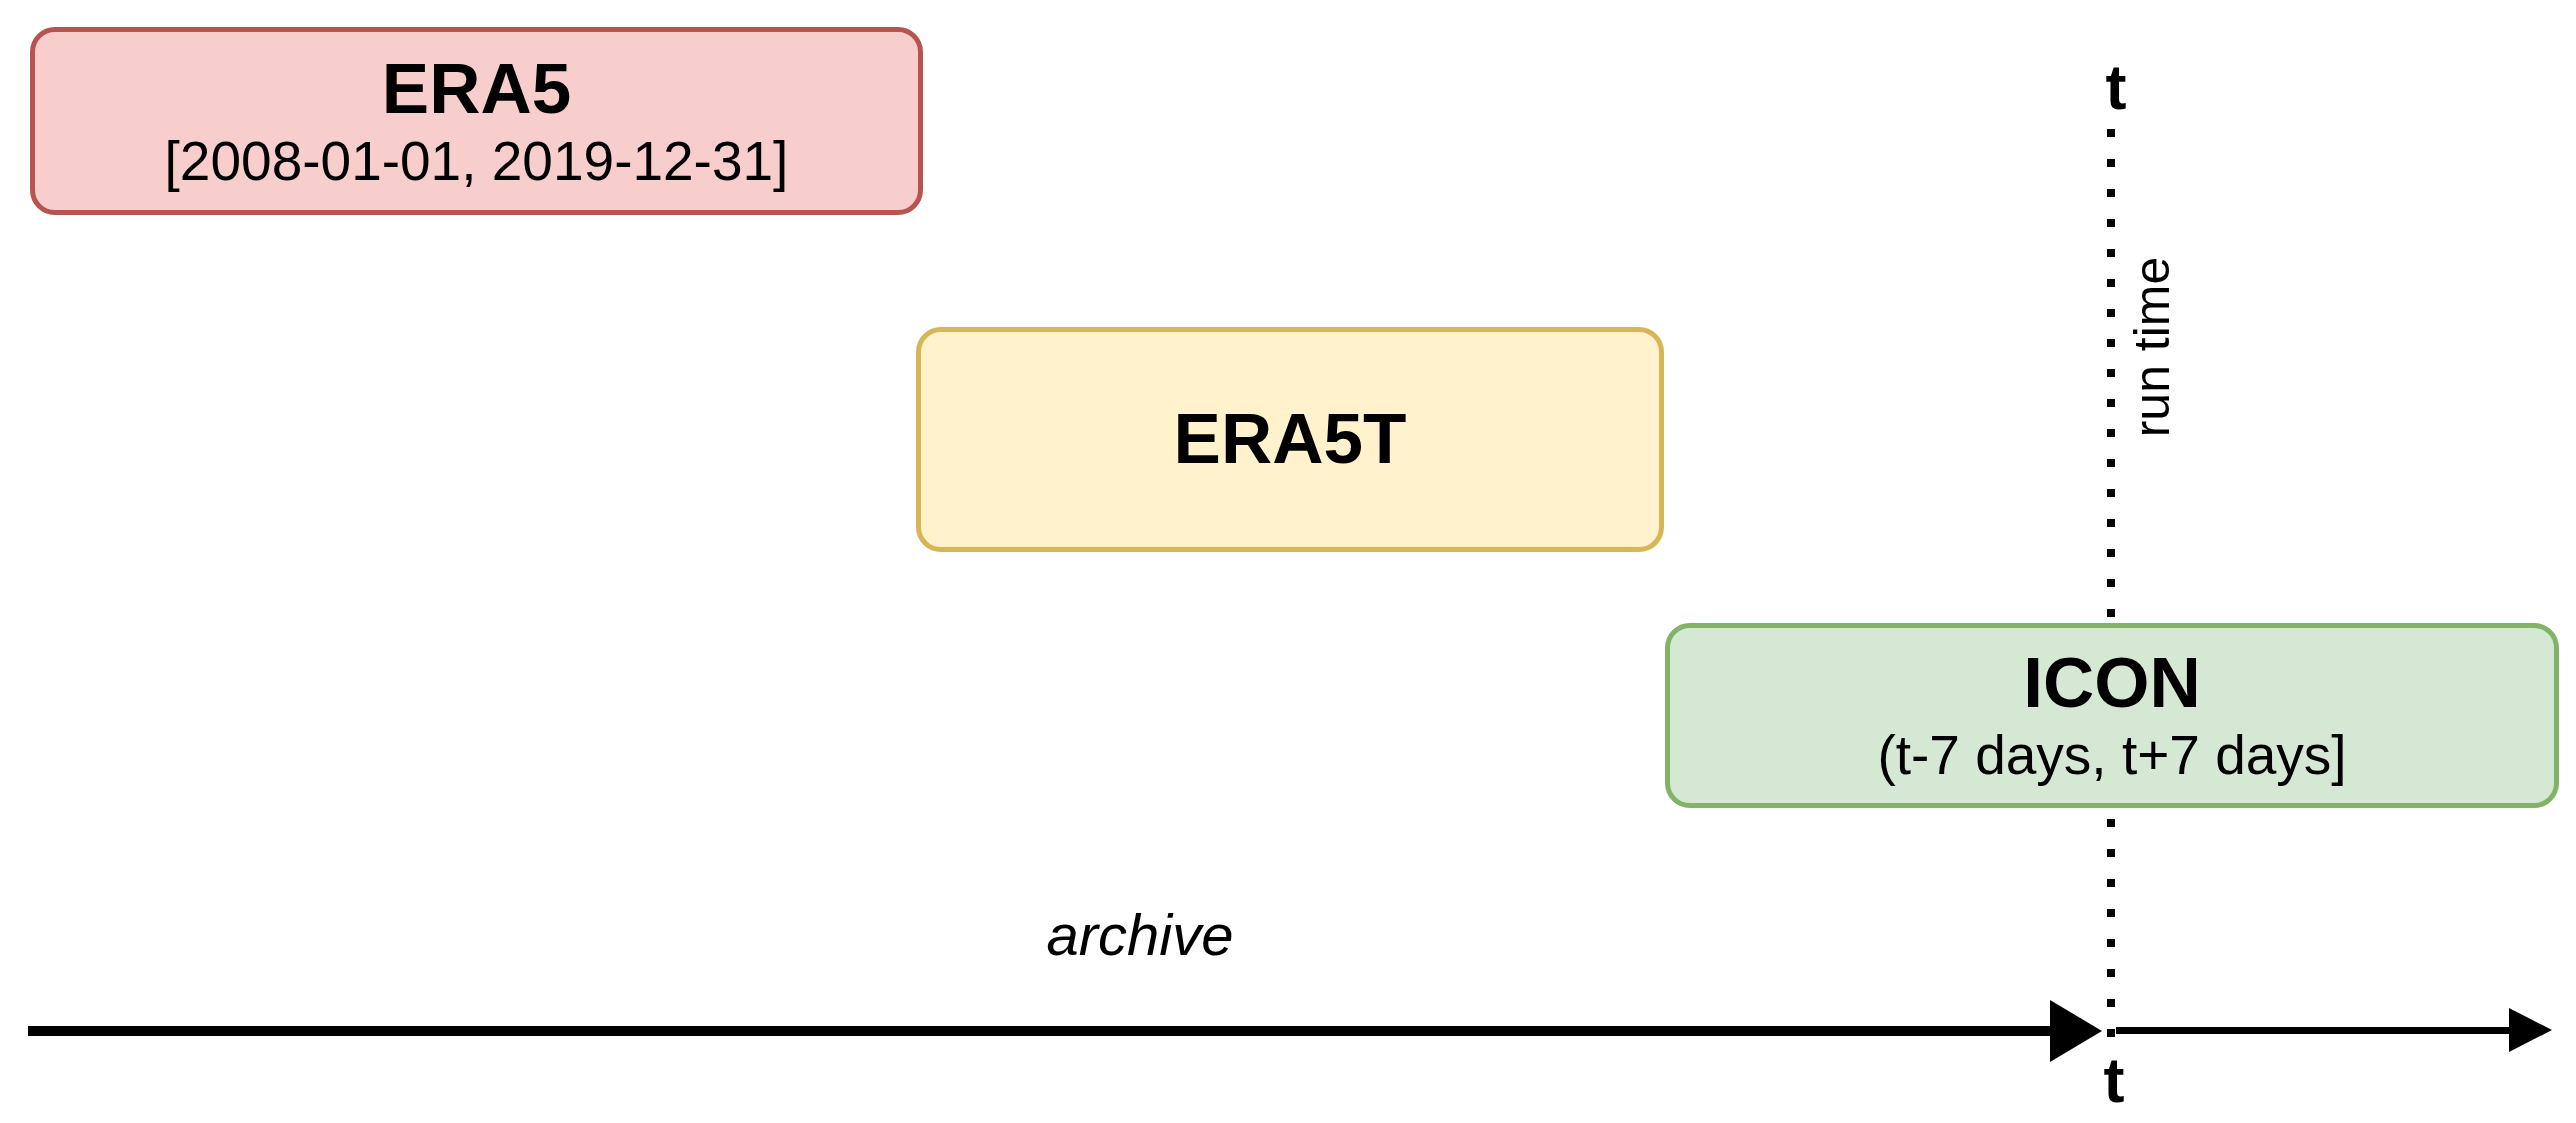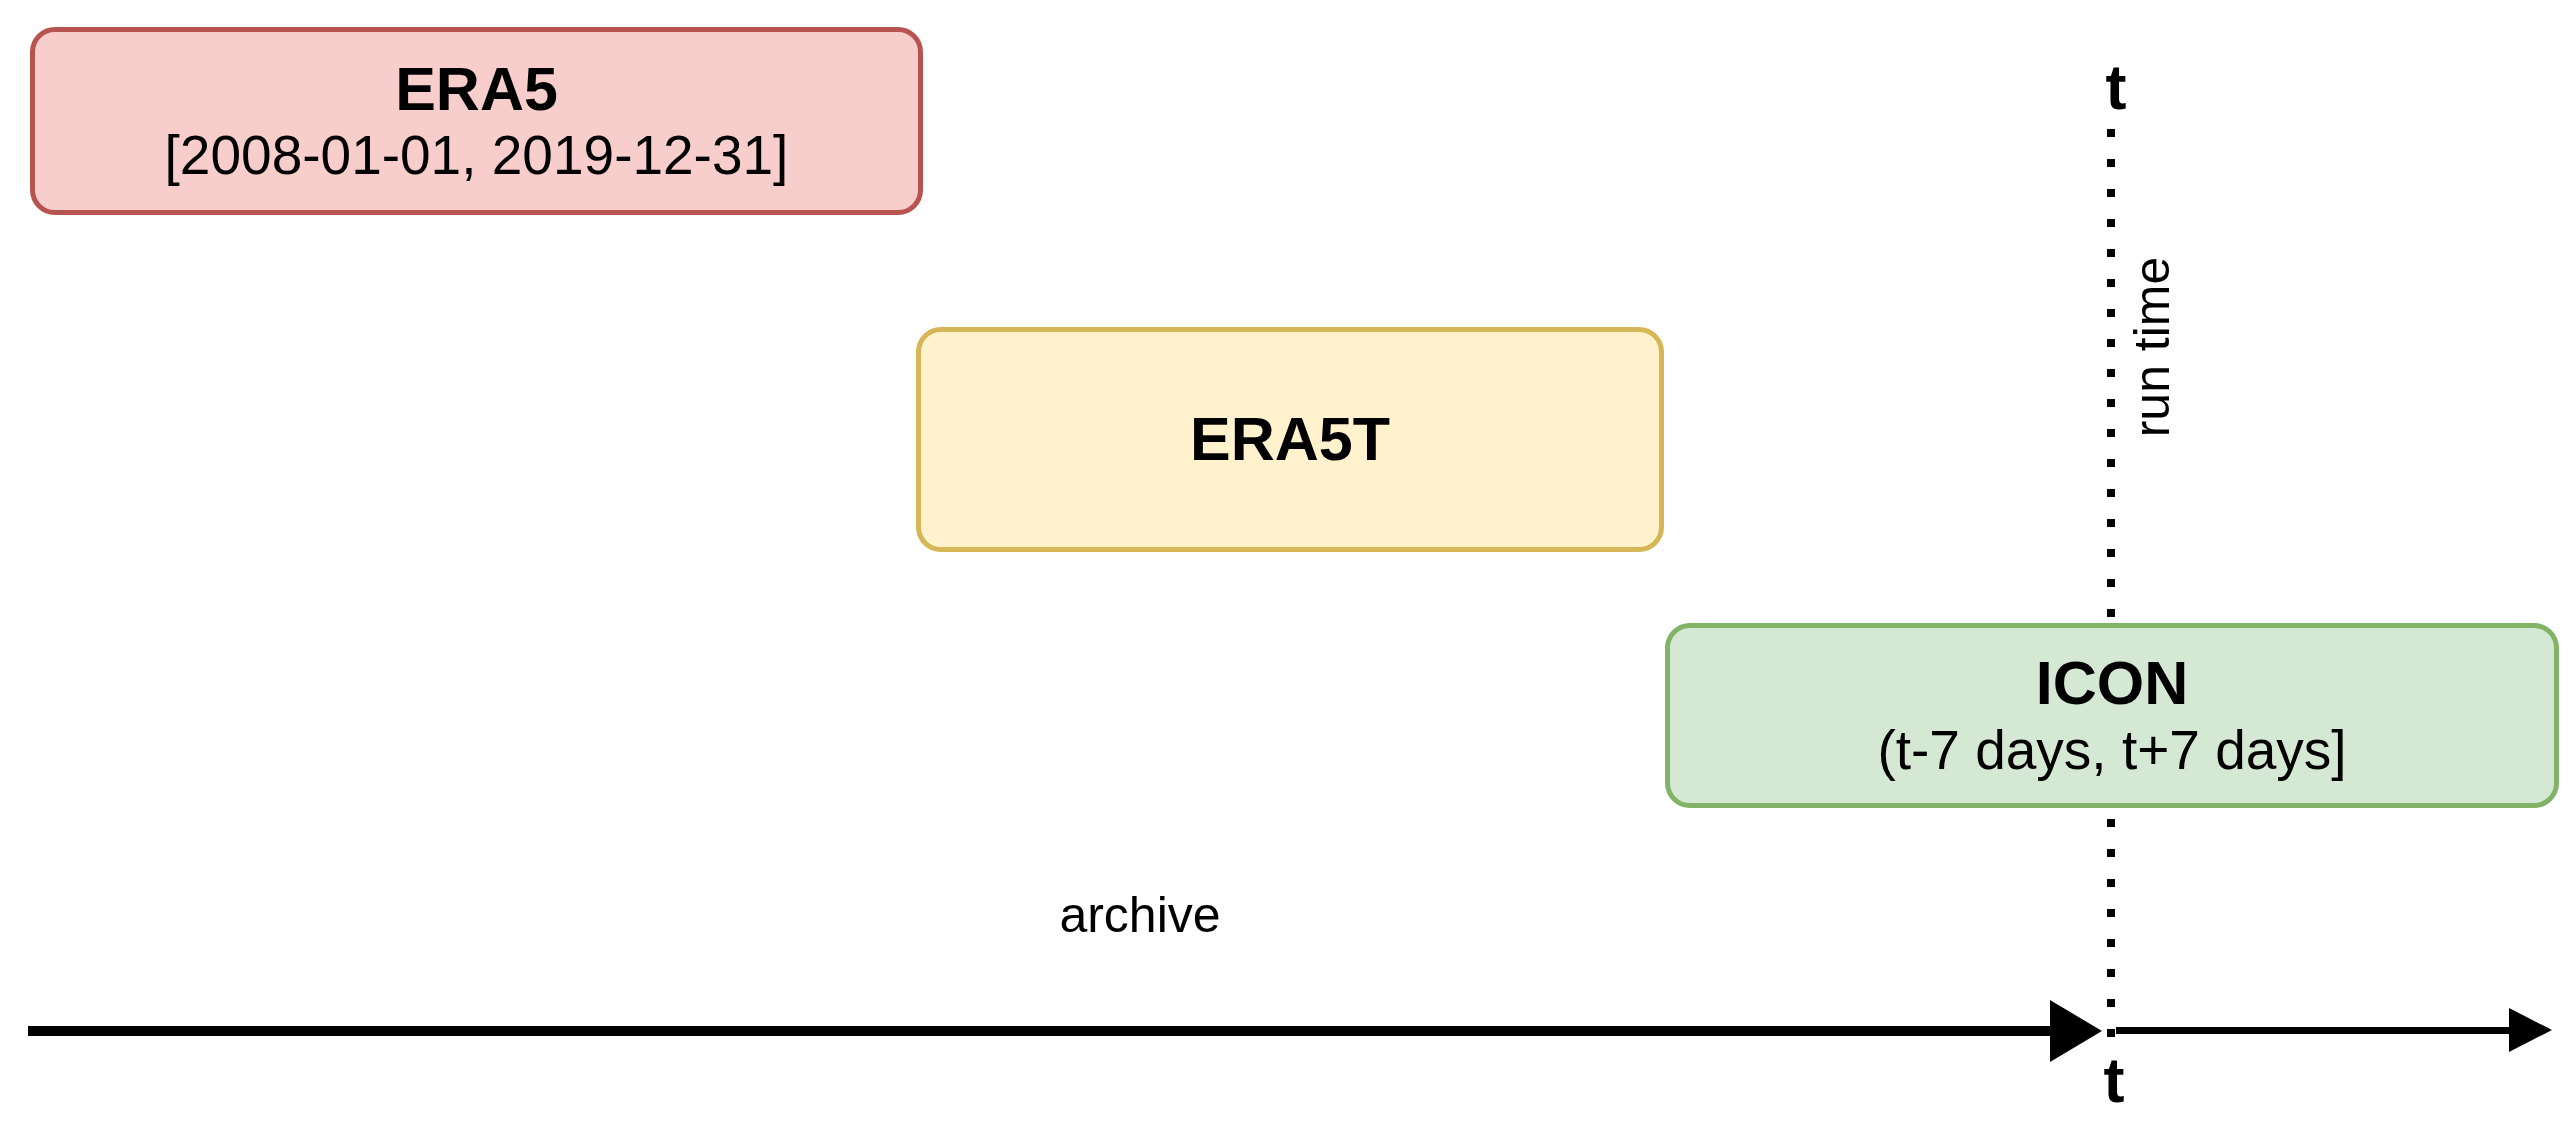--- a/index.html
+++ b/index.html
@@ -28,21 +28,21 @@
     align-items: center;
     justify-content: center;
     gap: 6.7px;
     z-index: 2;
     text-align: center;
   }
   .box-era5  { left: 30px;   top: 27px;  width: 893px; height: 188px; }
   .box-era5t { left: 916px; top: 327px; width: 748px;  height: 225px; }
   .box-icon  { left: 1665px; top: 623px; width: 894px; height: 185px; }
   .box-title {
-    font-size: 61px;
+    font-size: 71px;
     font-weight: 700;
     line-height: 1.05;
     white-space: nowrap;
   }
   .box-range {
     font-size: 55px;
     font-weight: 400;
     line-height: 1.05;
     white-space: nowrap;
   }
@@ -70,21 +70,21 @@
     z-index: 3;
     line-height: 1;
   }
   .t-top    { left: 2116px; top: 87px;  font-size: 63px; font-weight: 700; }
   .t-bottom { left: 2114px; top: 1080px; font-size: 63px; font-weight: 700; }
   .runtime-text {
     left: 2152px; top: 347px;
     font-size: 50px;
     transform: translate(-50%, -50%) rotate(-90deg);
   }
-  .archive-text     { left: 1140px; top: 915px; font-size: 50px; }
+  .archive-text     { left: 1140px; top: 935px; font-size: 58px; font-style: italic; }
   .operational-text { left: 2348px; top: 918px; font-size: 58px; }
 
   
   .axis-line-left {
     position: absolute;
     left: 27.5px; top: 1026px;
     width: 2023px; height: 10px;
     background: #000000;
     z-index: 1;
   }

